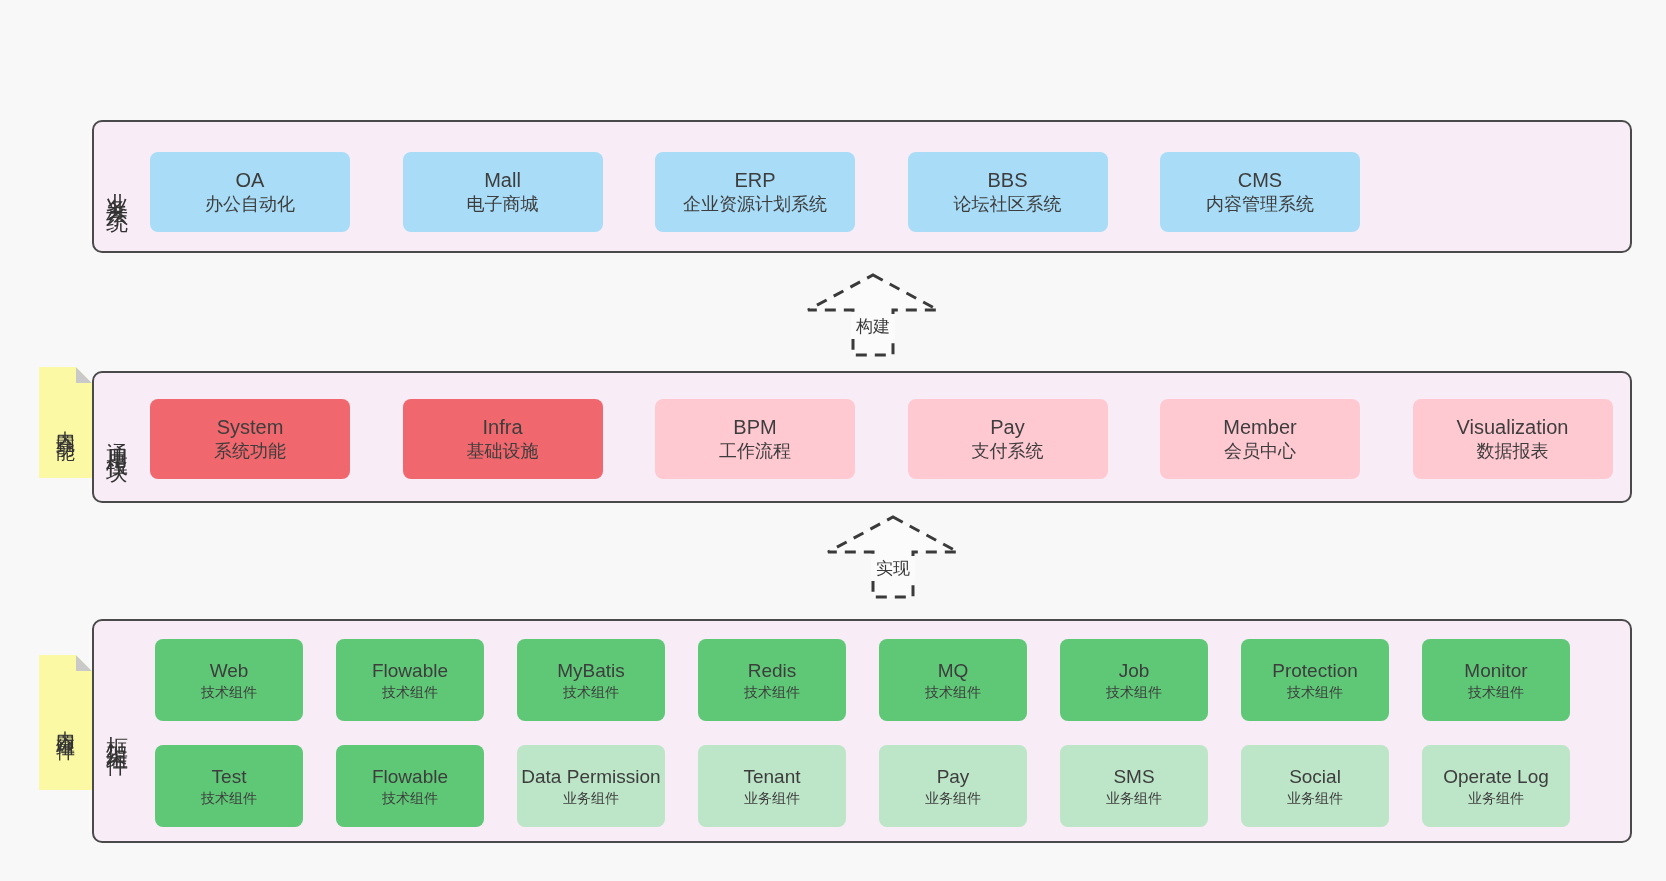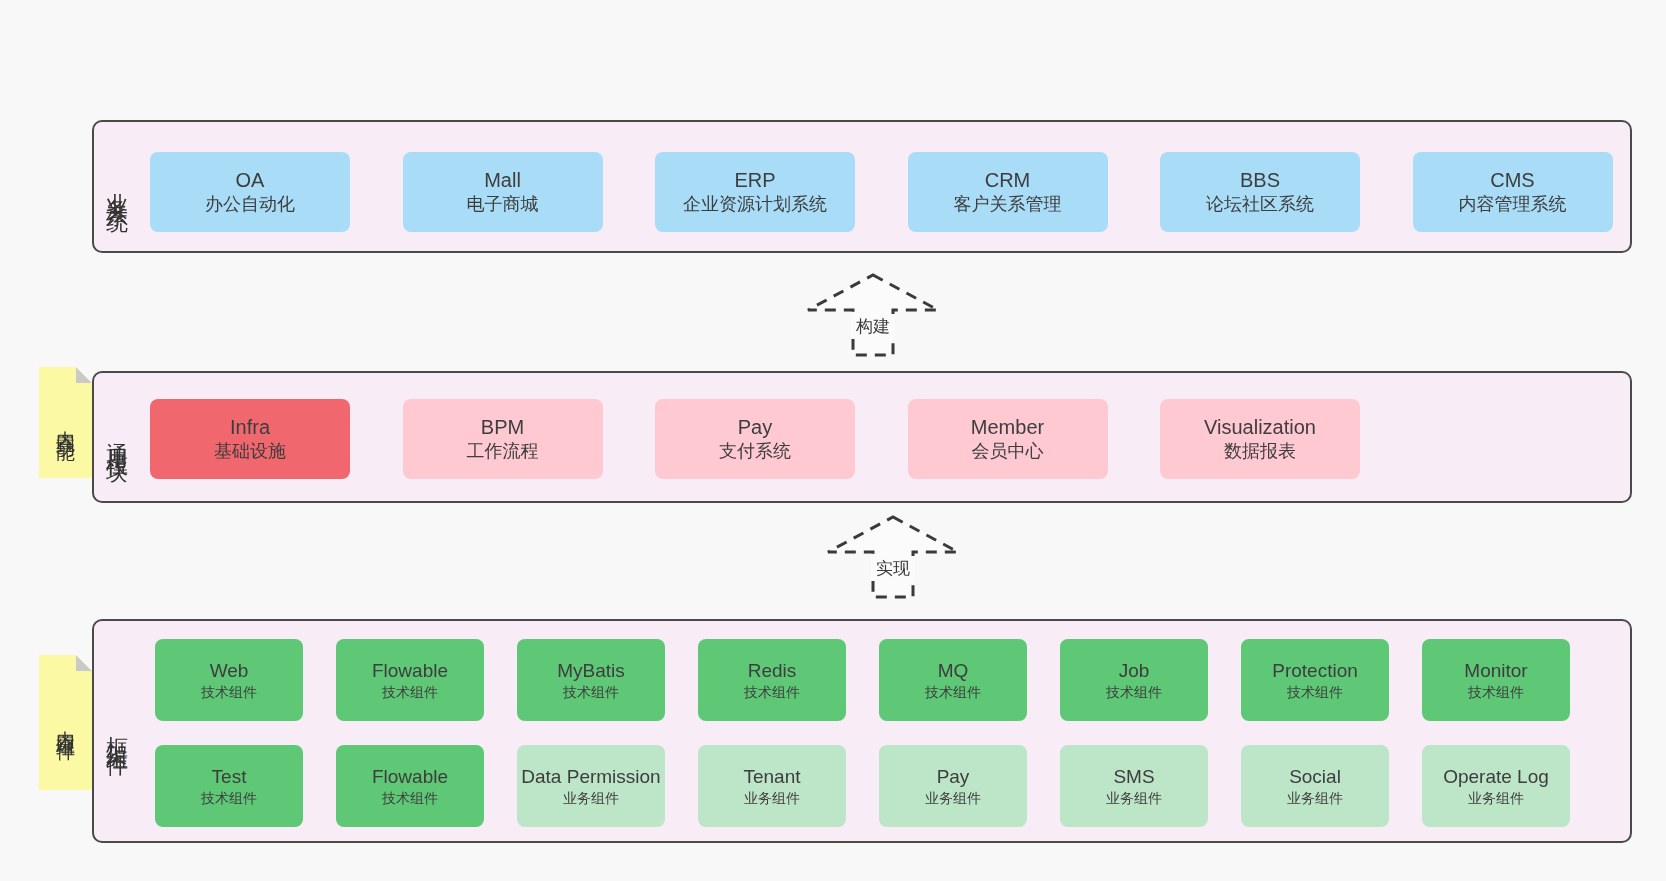--- a/index.html
+++ b/index.html
@@ -81,24 +81,20 @@
         </div>
         <div class="box box-big c-blue">
           <div class="bt">Mall</div>
           <div class="bs">电子商城</div>
         </div>
         <div class="box box-big c-blue">
           <div class="bt">ERP</div>
           <div class="bs">企业资源计划系统</div>
         </div>
         <div class="box box-big c-blue">
-          <div class="bt">CRM</div>
-          <div class="bs">客户关系管理</div>
-        </div>
-        <div class="box box-big c-blue">
           <div class="bt">BBS</div>
           <div class="bs">论坛社区系统</div>
         </div>
         <div class="box box-big c-blue">
           <div class="bt">CMS</div>
           <div class="bs">内容管理系统</div>
         </div>
       </div>
   </div>
 
@@ -106,20 +102,24 @@
     <polygon points="68,3 133,38 88,38 88,83 48,83 48,38 3,38" fill="var(--arrow-fill)" stroke="var(--arrow-stroke)" stroke-width="3" stroke-dasharray="11 8"></polygon>
   </svg>
   <div class="arrow-label al1">
     <span>构建</span>
   </div>
 
   <div class="layer layer2">
     <div class="layer-label">通用模块</div>
     <div class="boxes-row row-l2" id="row-modules">
         <div class="box box-big c-red">
+          <div class="bt">System</div>
+          <div class="bs">系统功能</div>
+        </div>
+        <div class="box box-big c-red">
           <div class="bt">Infra</div>
           <div class="bs">基础设施</div>
         </div>
         <div class="box box-big c-pink">
           <div class="bt">BPM</div>
           <div class="bs">工作流程</div>
         </div>
         <div class="box box-big c-pink">
           <div class="bt">Pay</div>
           <div class="bs">支付系统</div>

